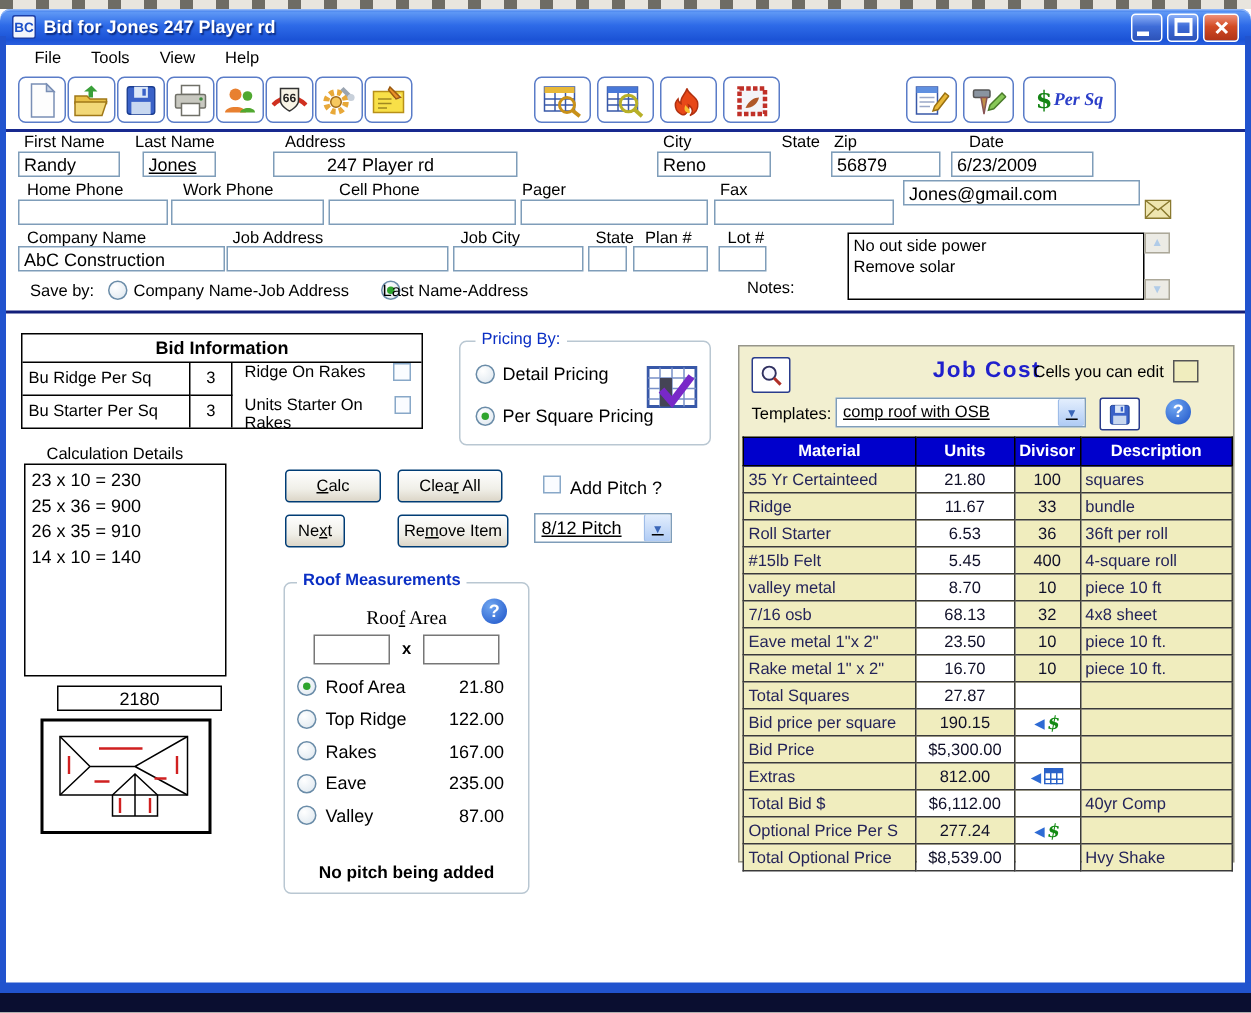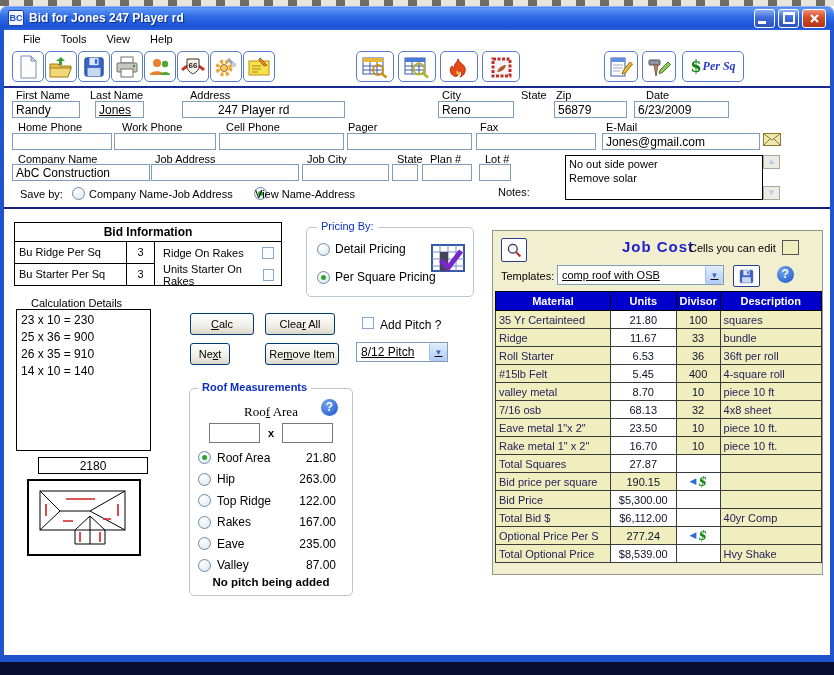--- a/index.html
+++ b/index.html
@@ -60,21 +60,21 @@
   .radio.on::after{content:"";position:absolute;left:3px;top:3px;width:5px;height:5px;border-radius:50%;background:#2DA42D;}
   .cbx{display:inline-block;width:12px;height:12px;border:1px solid #88A8C8;background:#FAFCFF;box-sizing:border-box;}
 
   
   .bidinfo{position:absolute;left:14px;top:222px;width:266px;border:1px solid #000;background:#FFF;}
   .bi-title{height:18px;line-height:18px;text-align:center;font-weight:bold;font-size:12px;border-bottom:1px solid #000;}
   .bi-grid{display:grid;grid-template-columns:112px 28px 1fr;}
   .bi-cell{height:21px;line-height:21px;padding-left:4px;border-right:1px solid #000;}
   .bi-cell.val{text-align:center;padding-left:0;}
   .bi-cell.b{border-bottom:1px solid #000;}
-  .bi-chk{height:21px;display:flex;align-items:center;justify-content:space-between;padding:0 7px 0 8px;}
+  .bi-chk{height:21px;display:flex;align-items:flex-start;justify-content:space-between;padding:0 7px 0 8px;}
 
   
   .groupbox{position:absolute;border:1px solid #B9C7D2;border-radius:5px;background:#FFF;}
   .g-legend{position:absolute;top:-8px;left:10px;background:#FFF;padding:0 4px;color:#0B2FC4;font-size:11px;}
   .g-legend.bold{font-weight:bold;}
   .p-row{position:absolute;left:10px;display:flex;align-items:center;gap:5px;font-size:12px;}
 
   
   .xpbtn{position:absolute;height:22px;border:1px solid #003C74;border-radius:3px;font-size:11px;
     font-family:"Liberation Sans",sans-serif;text-align:center;line-height:20px;
@@ -306,21 +306,21 @@
     <input class="finput" style="left: 12px; top: 133px; width: 100px;" value="">
     <span class="flabel" style="left:122px;top:121px">Work Phone</span>
     <input class="finput" style="left: 114px; top: 133px; width: 102px;" value="">
     <span class="flabel" style="left:226px;top:121px">Cell Phone</span>
     <input class="finput" style="left: 219px; top: 133px; width: 125px;" value="">
     <span class="flabel" style="left:348px;top:121px">Pager</span>
     <input class="finput" style="left: 347px; top: 133px; width: 125px;" value="">
     <span class="flabel" style="left:480px;top:121px">Fax</span>
     <input class="finput" style="left: 476px; top: 133px; width: 120px;" value="">
     <span class="flabel" style="left:606px;top:121px">E-Mail</span>
-    <input class="finput" style="left: 602px; top: 133px; width: 158px;" value="Jones@gmail.com">
+    <input class="finput" style="left: 602px; top: 120px; width: 158px;" value="Jones@gmail.com">
     <span class="abs" style="left:763px;top:133px">
       <svg width="18" height="13" viewBox="0 0 18 13">
           <rect x="0.5" y="0.5" width="17" height="12" fill="#EFE6B0" stroke="#8A7A30"></rect>
           <path d="M0.5 0.5l8.5 6.5 8.5-6.5M0.5 12.5L7 6M17.5 12.5L11 6" fill="none" stroke="#8A7A30"></path>
         </svg>
     </span>
 
     <span class="flabel" style="left:18px;top:153px">Company Name</span>
     <input class="finput" style="left: 12px; top: 164px; width: 138px;" value="AbC Construction">
     <span class="flabel" style="left:155px;top:153px">Job Address</span>
@@ -331,21 +331,21 @@
     <input class="finput" style="left: 392px; top: 164px; width: 26px;" value="">
     <span class="flabel" style="left:430px;top:153px">Plan #</span>
     <input class="finput" style="left: 422px; top: 164px; width: 50px;" value="">
     <span class="flabel" style="left:485px;top:153px">Lot #</span>
     <input class="finput" style="left: 479px; top: 164px; width: 32px;" value="">
 
     <span class="flabel" style="left:20px;top:188px">Save by:</span>
     <span class="radio abs" style="left:72px;top:187px"></span>
     <span class="flabel" style="left:89px;top:188px">Company Name-Job Address</span>
     <span class="radio abs on" style="left:238px;top:187px"></span>
-    <span class="flabel" style="left:255px;top:188px">View Name-Address</span>
+    <span class="flabel" style="left:255px;top:188px">Last Name-Address</span>
 
     <span class="flabel" style="left:498px;top:186px">Notes:</span>
     <div class="notes-box">No out side power
 Remove solar</div>
     <div class="nscroll">
       <div class="scrbtn" style="top:0"><span>▲</span></div>
       <div class="scrbtn" style="bottom:0"><span>▼</span></div>
     </div>
   </div>
   <div class="hline2"></div>
@@ -425,25 +425,20 @@
     <div class="rm-inputs">
       <input class="rm-inp" value="" style="">
       <span class="rm-x">x</span>
       <input class="rm-inp" value="" style="">
     </div>
     <div class="rm-list">
         <div class="rm-row">
           <span class="radio on"></span>
           <span class="rm-label">Roof Area</span>
           <span class="rm-value">21.80</span>
-        </div>
-        <div class="rm-row">
-          <span class="radio"></span>
-          <span class="rm-label">Hip</span>
-          <span class="rm-value">263.00</span>
         </div>
         <div class="rm-row">
           <span class="radio"></span>
           <span class="rm-label">Top Ridge</span>
           <span class="rm-value">122.00</span>
         </div>
         <div class="rm-row">
           <span class="radio"></span>
           <span class="rm-label">Rakes</span>
           <span class="rm-value">167.00</span>
@@ -563,20 +558,30 @@
             <td class="c-d icons"><span class="tri">◀</span><span class="dol">$</span></td>
             <td class="c-de yellow"></td>
           </tr>
           <tr>
             <td class="c-m yellow">Bid Price</td>
             <td class="c-u">$5,300.00</td>
             <td class="c-d"></td>
             <td class="c-de yellow"></td>
           </tr>
           <tr>
+            <td class="c-m yellow">Extras</td>
+            <td class="c-u yellow">812.00</td>
+            <td class="c-d icons"><span class="tri">◀</span><span class="calcic"><svg width="13" height="11" viewBox="0 0 13 11">
+                  <rect x="0.5" y="0.5" width="12" height="10" fill="#fff" stroke="#2B62C8"></rect>
+                  <rect x="0.5" y="0.5" width="12" height="3" fill="#2B62C8"></rect>
+                  <path d="M4.5 3v8M8.5 3v8M0 7.5h13" stroke="#2B62C8" fill="none"></path>
+                </svg></span></td>
+            <td class="c-de yellow"></td>
+          </tr>
+          <tr>
             <td class="c-m yellow">Total Bid $</td>
             <td class="c-u">$6,112.00</td>
             <td class="c-d"></td>
             <td class="c-de yellow">40yr Comp</td>
           </tr>
           <tr>
             <td class="c-m yellow">Optional Price Per S</td>
             <td class="c-u yellow">277.24</td>
             <td class="c-d icons"><span class="tri">◀</span><span class="dol">$</span></td>
             <td class="c-de yellow"></td>

